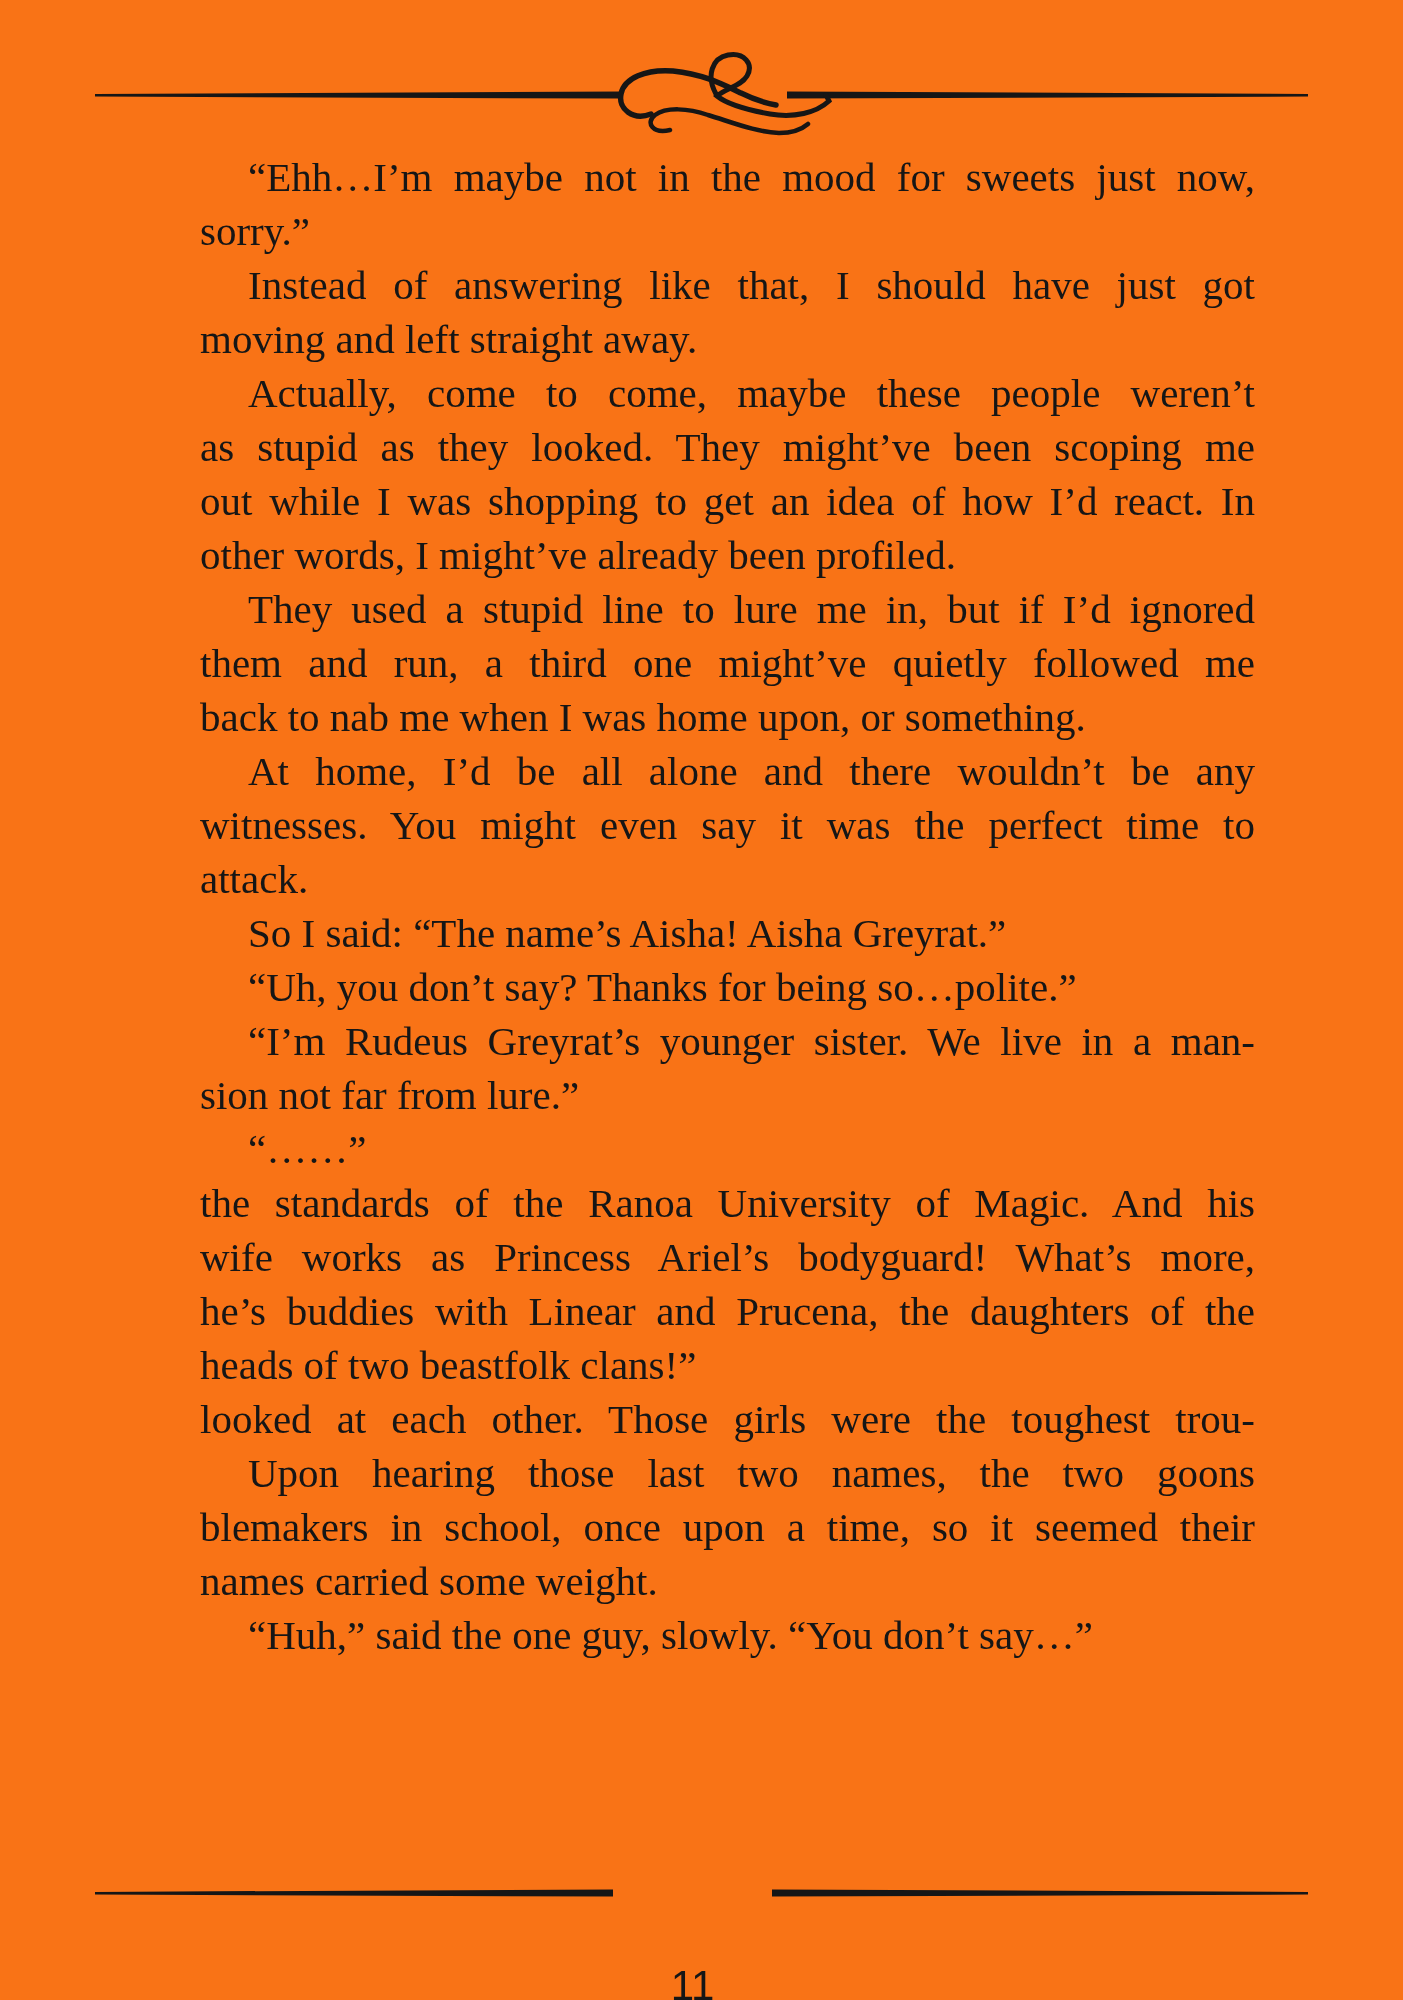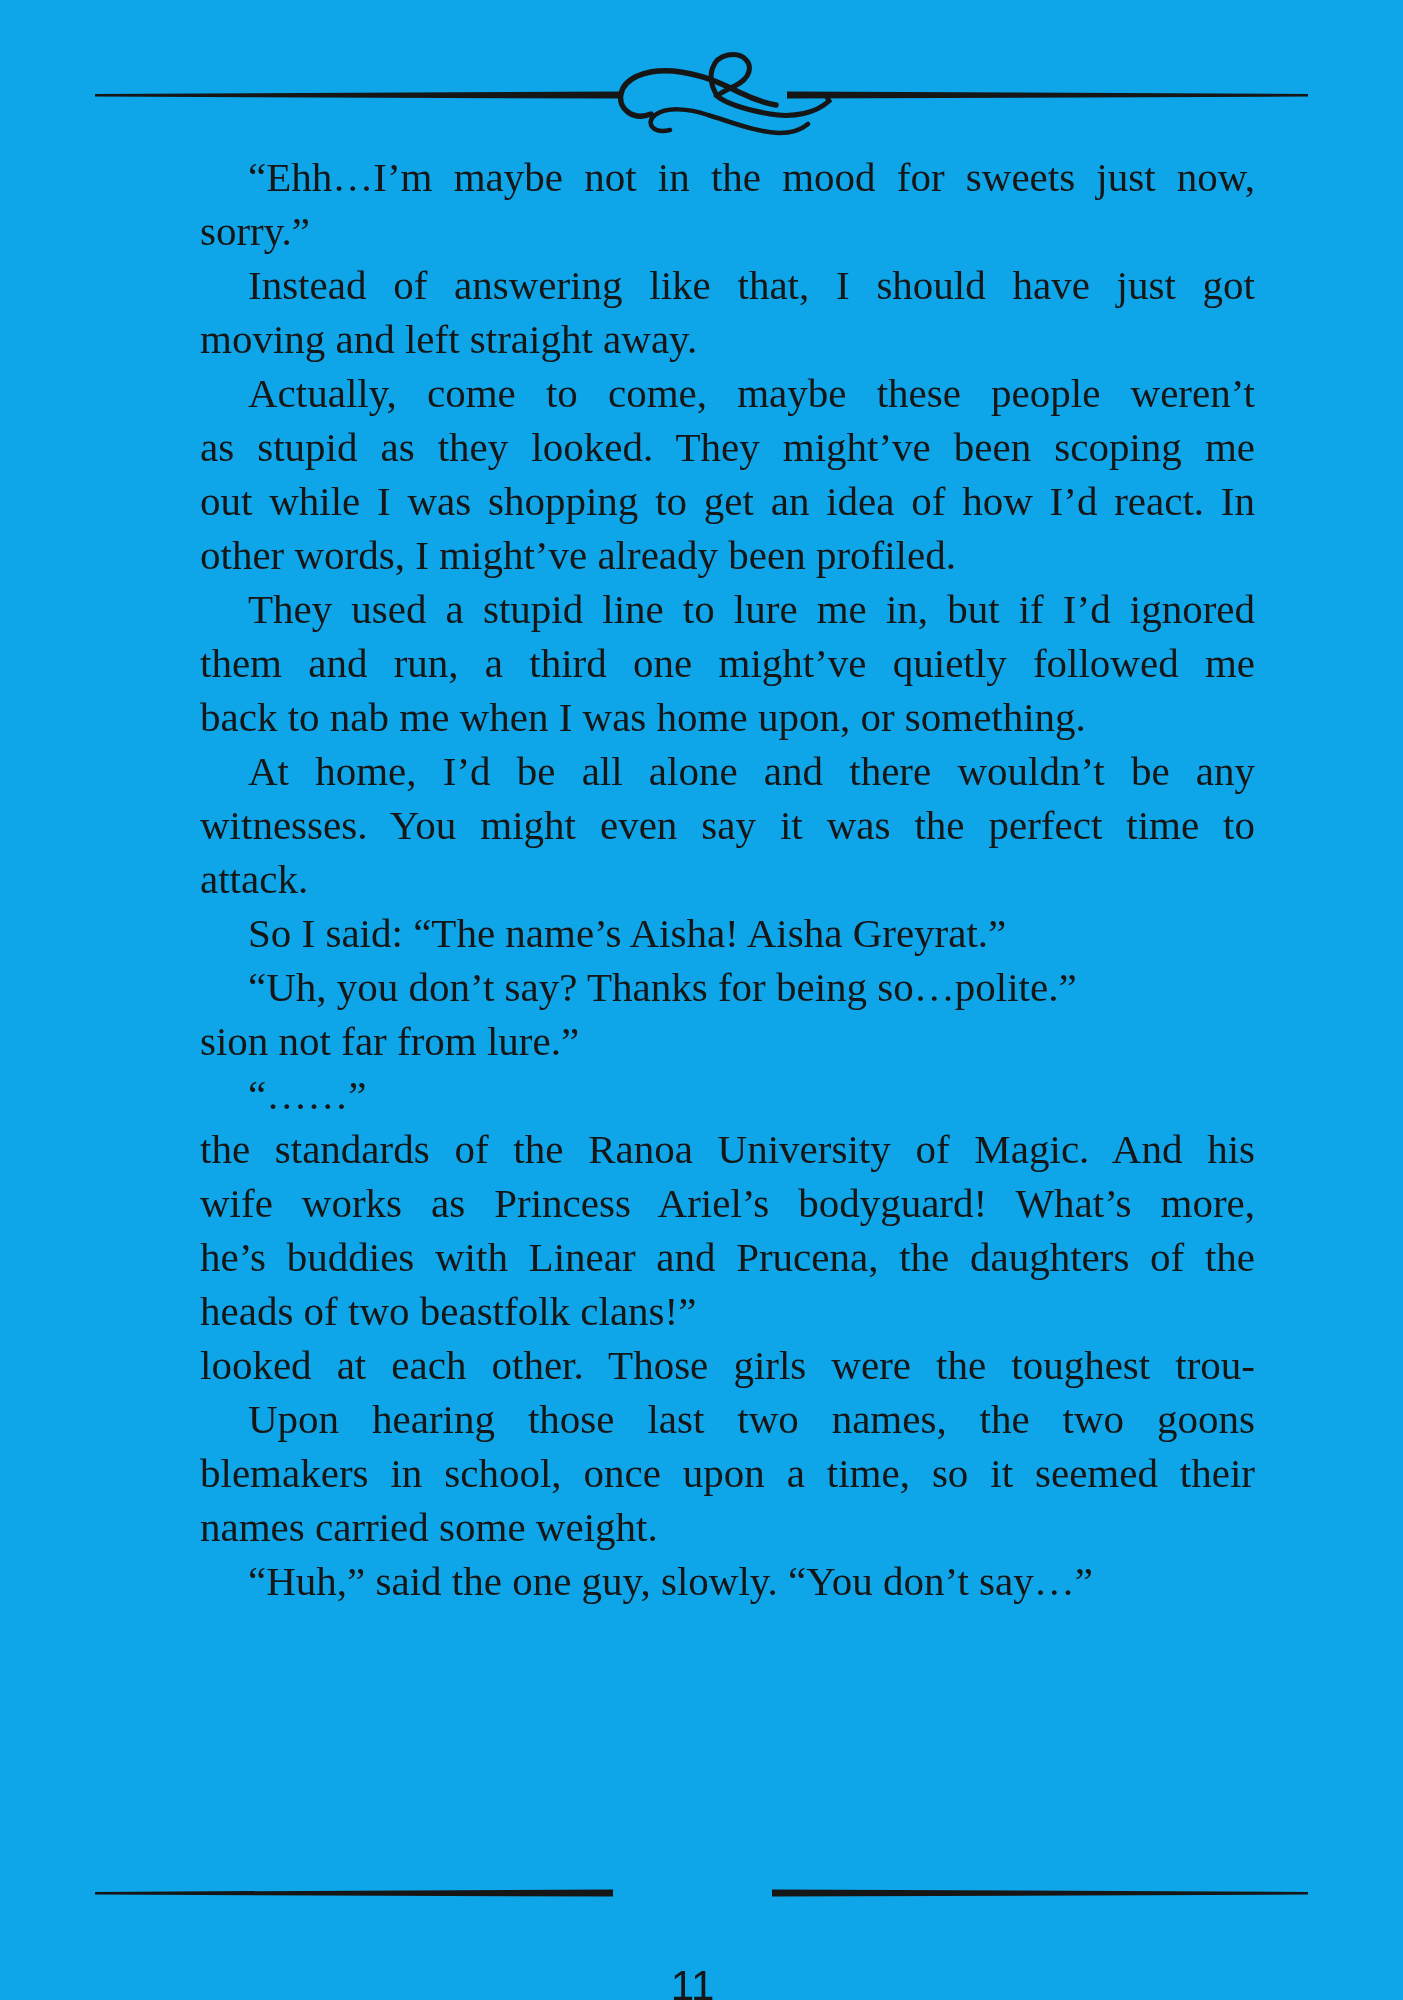--- a/index.html
+++ b/index.html
@@ -1,19 +1,19 @@
 <!DOCTYPE html>
 <html style="--ink: #161616;"><head>
 <meta charset="utf-8">
 <style>
   html, body { margin: 0; padding: 0; background: #ffffff; }
   .page {
     position: relative;
     width: 1403px; height: 2000px;
-    background: #0ea5e9;
+    background: #f97316;
     font-family: "Liberation Serif", serif;
     color: var(--ink, #141414);
     overflow: hidden;
   }
   .hdr-svg, .footer-svg { position: absolute; left: 0; display: block; }
   .hdr-svg { top: 0; }
   .footer-svg { top: 1865px; }
   .text-block {
     position: absolute;
     left: 200px; top: 150px; width: 1055px;
@@ -72,20 +72,21 @@
         <div class="line">witnesses. You might even say it was the perfect time to</div>
         <div class="line last">attack.</div>
       </div>
       <div class="para">
         <div class="line first last">So I said: “The name’s Aisha! Aisha Greyrat.”</div>
       </div>
       <div class="para">
         <div class="line first last">“Uh, you don’t say? Thanks for being so…polite.”</div>
       </div>
       <div class="para">
+        <div class="line first">“I’m Rudeus Greyrat’s younger sister. We live in a man-</div>
         <div class="line last">sion not far from lure.”</div>
       </div>
       <div class="para">
         <div class="line first last">“……”</div>
       </div>
       <div class="para">
         <div class="line">the standards of the Ranoa University of Magic. And his</div>
         <div class="line">wife works as Princess Ariel’s bodyguard! What’s more,</div>
         <div class="line">he’s buddies with Linear and Prucena, the daughters of the</div>
         <div class="line last">heads of two beastfolk clans!”</div>

